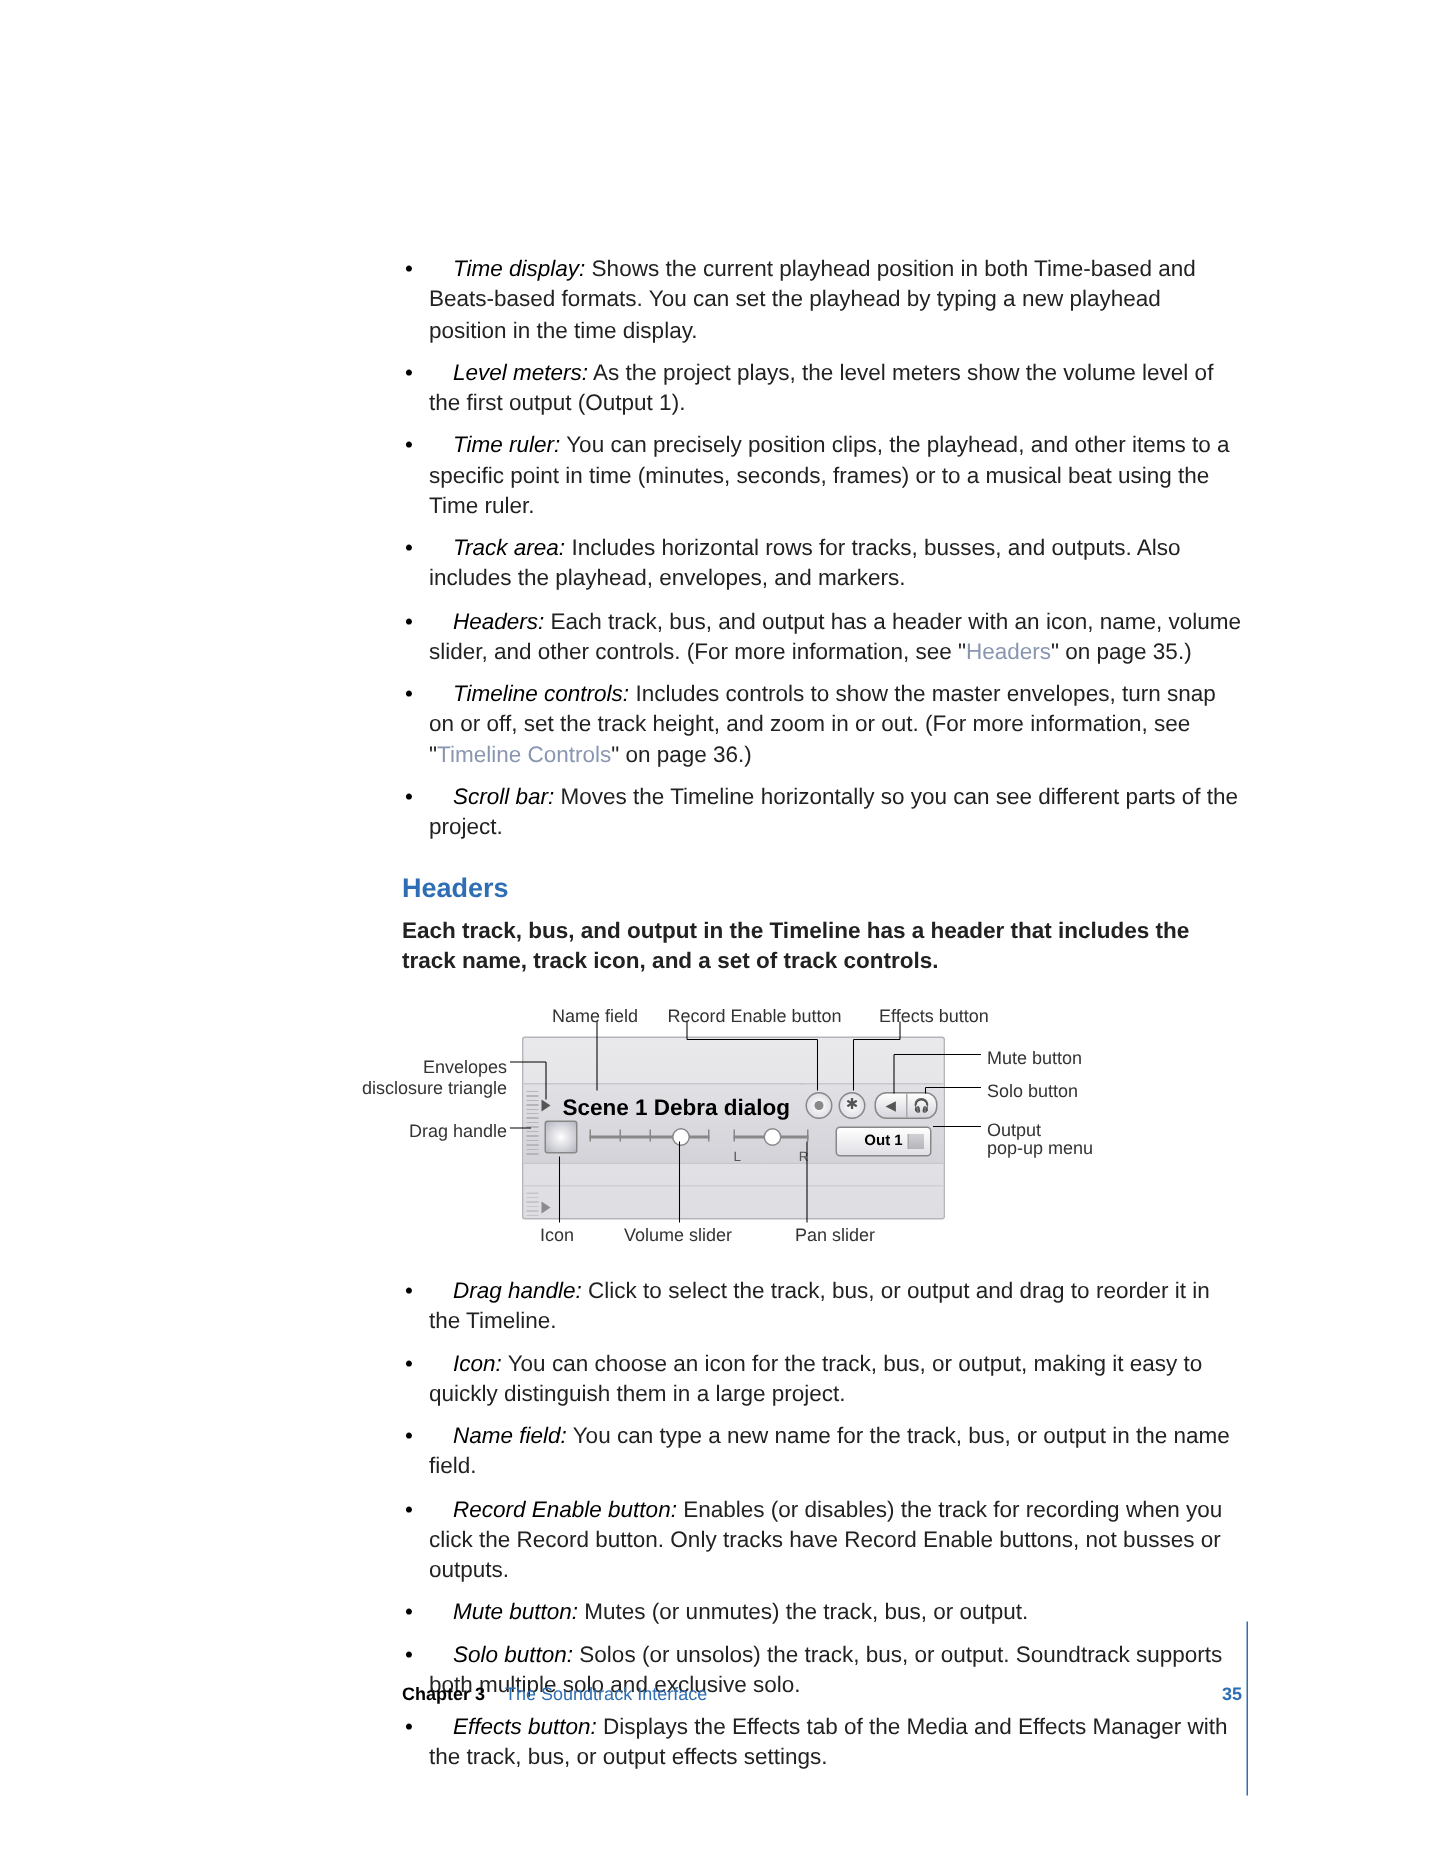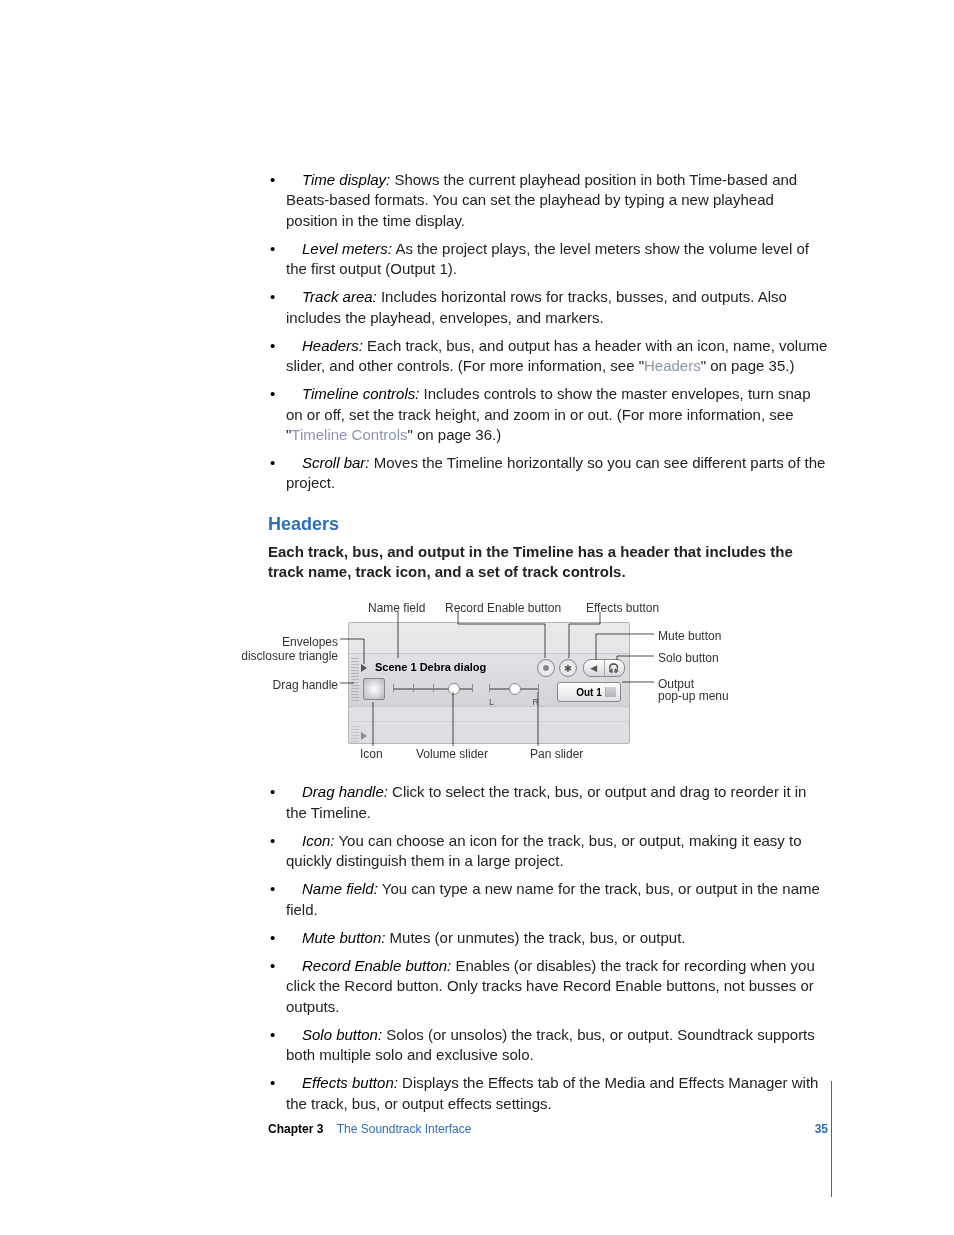--- a/index.html
+++ b/index.html
@@ -106,21 +106,21 @@
     position: absolute;
     left: 12px; top: 10px;
     width: 0; height: 0;
     border-left: 6px solid #555;
     border-top: 4px solid transparent;
     border-bottom: 4px solid transparent;
   }
   .track-name {
     position: absolute;
     left: 26px; top: 6px;
-    font-size: 11px;
+    font-size: 15px;
     font-weight: bold;
     color: #000;
   }
   .track-icon {
     position: absolute;
     left: 14px; top: 24px;
     width: 20px; height: 20px;
     border: 1px solid #888;
     background: radial-gradient(#fff,#b5b5c0);
     border-radius: 2px;
@@ -231,20 +231,24 @@
   <div class="content" data-name="content-column">
 
     <ul class="bullets" data-name="bullet-list-top">
       <li data-name="list-item">
         <span class="term" data-name="term">Time display:</span>
         <span data-name="desc">Shows the current playhead position in both Time-based and Beats-based formats. You can set the playhead by typing a new playhead position in the time display.</span>
       </li>
       <li data-name="list-item">
         <span class="term" data-name="term">Level meters:</span>
         <span data-name="desc">As the project plays, the level meters show the volume level of the first output (Output 1).</span>
+      </li>
+      <li data-name="list-item">
+        <span class="term" data-name="term">Time ruler:</span>
+        <span data-name="desc">You can precisely position clips, the playhead, and other items to a specific point in time (minutes, seconds, frames) or to a musical beat using the Time ruler.</span>
       </li>
       <li data-name="list-item">
         <span class="term" data-name="term">Track area:</span>
         <span data-name="desc">Includes horizontal rows for tracks, busses, and outputs. Also includes the playhead, envelopes, and markers.</span>
       </li>
       <li data-name="list-item">
         <span class="term" data-name="term">Headers:</span>
         <span data-name="desc-before">Each track, bus, and output has a header with an icon, name, volume slider, and other controls. (For more information, see "</span><a class="ref" data-name="xref-link">Headers</a><span data-name="desc-after">" on page 35.)</span>
       </li>
       <li data-name="list-item">
@@ -356,26 +360,26 @@
       </li>
       <li data-name="list-item">
         <span class="term" data-name="term">Icon:</span>
         <span data-name="desc">You can choose an icon for the track, bus, or output, making it easy to quickly distinguish them in a large project.</span>
       </li>
       <li data-name="list-item">
         <span class="term" data-name="term">Name field:</span>
         <span data-name="desc">You can type a new name for the track, bus, or output in the name field.</span>
       </li>
       <li data-name="list-item">
+        <span class="term" data-name="term">Record Enable button:</span>
+        <span data-name="desc">Enables (or disables) the track for recording when you click the Record button. Only tracks have Record Enable buttons, not busses or outputs.</span>
+      </li>
+      <li data-name="list-item">
         <span class="term" data-name="term">Mute button:</span>
         <span data-name="desc">Mutes (or unmutes) the track, bus, or output.</span>
-      </li>
-      <li data-name="list-item">
-        <span class="term" data-name="term">Record Enable button:</span>
-        <span data-name="desc">Enables (or disables) the track for recording when you click the Record button. Only tracks have Record Enable buttons, not busses or outputs.</span>
       </li>
       <li data-name="list-item">
         <span class="term" data-name="term">Solo button:</span>
         <span data-name="desc">Solos (or unsolos) the track, bus, or output. Soundtrack supports both multiple solo and exclusive solo.</span>
       </li>
       <li data-name="list-item">
         <span class="term" data-name="term">Effects button:</span>
         <span data-name="desc">Displays the Effects tab of the Media and Effects Manager with the track, bus, or output effects settings.</span>
       </li>
     </ul>

